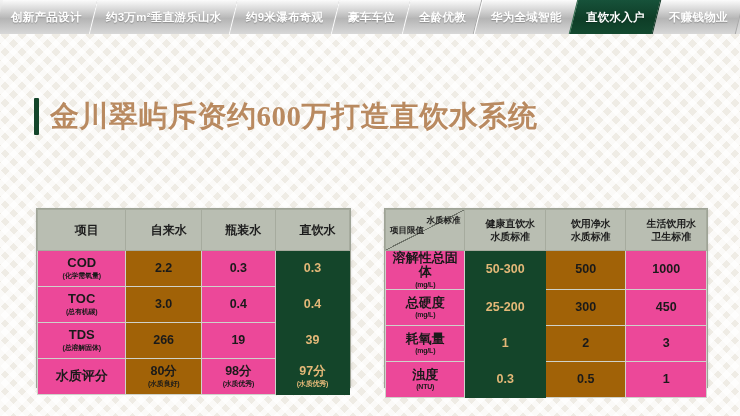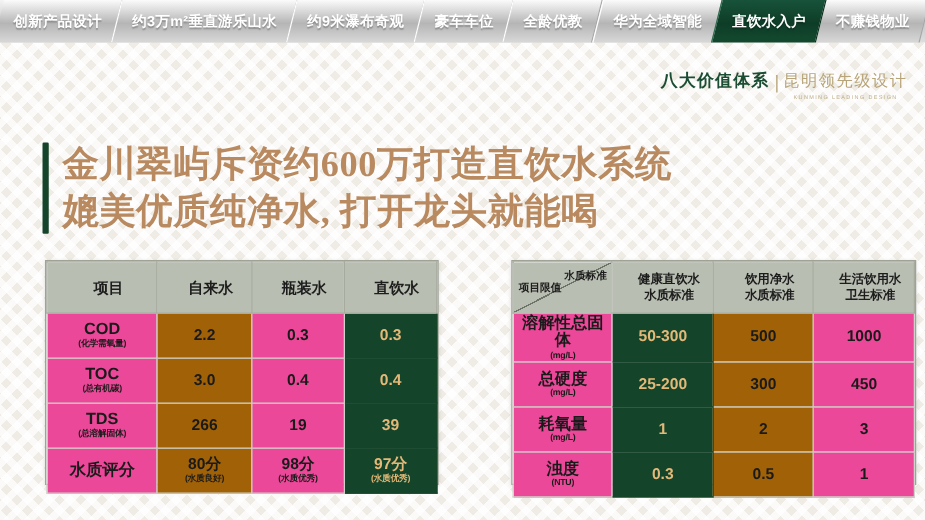--- a/index.html
+++ b/index.html
@@ -109,21 +109,20 @@
   }
 
   
   #headline-wrap {
     position: absolute;
     left: 34px;
     top: 98px;
     display: flex;
     align-items: stretch;
     gap: 11px;
-    margin-top: 16px;
   }
   #headline-bar {
     width: 5px;
     background: #14452a;
     border-radius: 1px;
   }
   #headline-text {
     color: #b98a60;
     font-family: "Liberation Serif", "DejaVu Serif", serif;
     font-weight: bold;
@@ -136,21 +135,21 @@
 
   
   .tablebox {
     position: absolute;
     box-sizing: border-box;
     background: #ffffff;
     border: 1px solid #9ea396;
     box-shadow: 0 1px 3px rgba(0,0,0,0.13);
   }
   #table-left  { left: 36px;  top: 208px; width: 315px; height: 180px; }
-  #table-right { left: 384px; top: 208px; width: 324px; height: 180px; margin-left: 25px; }
+  #table-right { left: 384px; top: 208px; width: 324px; height: 180px; }
 
   table.grid {
     width: 100%;
     height: 100%;
     border-collapse: collapse;
     table-layout: fixed;
   }
   table.grid td, table.grid th {
     border: 1px solid #cfd2ca;
     text-align: center;
@@ -233,34 +232,25 @@
       <span>华为全域智能</span>
     </div>
     <div class="navtab active">
       <span>直饮水入户</span>
     </div>
     <div class="navtab">
       <span>不赚钱物业</span>
     </div>
   </div>
 
-  <div id="brand">
-    <div id="brand-main">八大价值体系</div>
-    <div id="brand-divider"></div>
-    <div id="brand-right">
-      <div id="brand-sub">昆明领先级设计</div>
-      <div id="brand-sub-en">KUNMING LEADING DESIGN</div>
-    </div>
-  </div>
 
   <div id="headline-wrap">
     <div id="headline-bar"></div>
     <div id="headline-text">
       <span class="line">金川翠屿斥资约600万打造直饮水系统</span>
-      <span class="line">媲美优质纯净水, 打开龙头就能喝</span>
     </div>
   </div>
 
   <div class="tablebox" id="table-left">
     <table class="grid">
       <thead>
         <tr>
           <th style="width:29%">项目</th>
           <th style="width:24%">自来水</th>
           <th style="width:23.5%">瓶装水</th>

